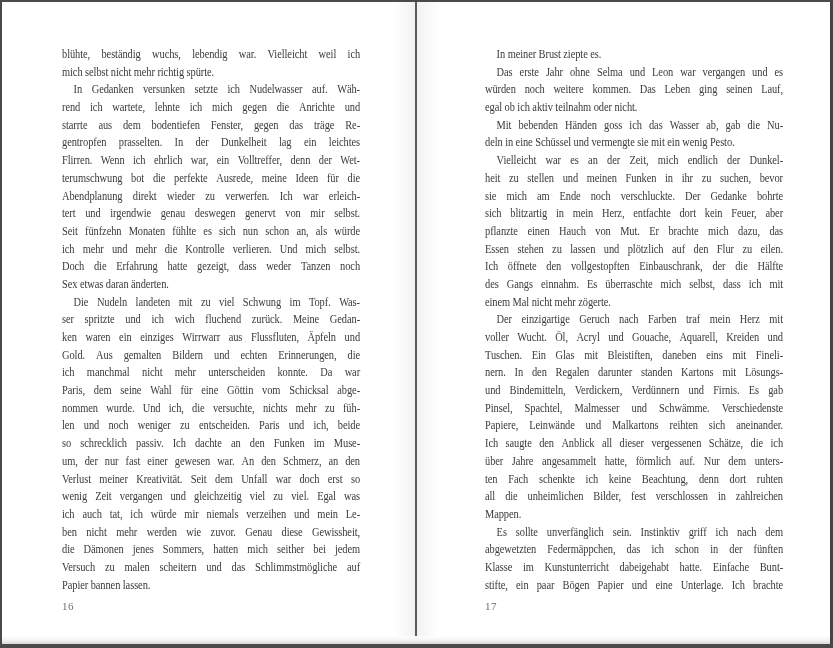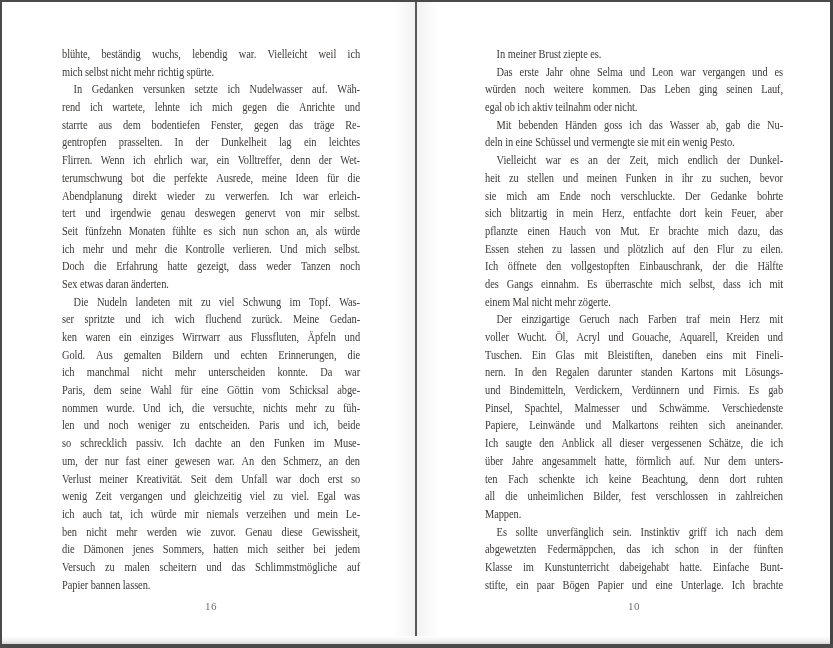--- a/index.html
+++ b/index.html
@@ -32,21 +32,21 @@
   }
   .page.left  .textblock{left:60px;}
   .page.right .textblock{left:68px;}
 
   .paragraph{margin:0;padding:0;}
   .line{display:flex;justify-content:space-between;height:17.7px;white-space:pre;}
   .line.last{display:block;text-align:left;}
   .line.indent{padding-left:14px;}
 
   .pagenum{
-    position:absolute;top:598px;width:298px;text-align:center;
+    position:absolute;top:598px;width:298px;text-align:left;
     font-size:11px;color:#6f6f6f;letter-spacing:0.5px;
   }
   .page.left  .pagenum{left:60px;}
   .page.right .pagenum{left:68px;}
 </style>
 </head>
 <body>
 
 <div class="page left">
   <div class="textblock">
@@ -130,21 +130,21 @@
         <div class="line"><span>all</span><span>die</span><span>unheimlichen</span><span>Bilder,</span><span>fest</span><span>verschlossen</span><span>in</span><span>zahlreichen</span></div>
         <div class="line last">Mappen.</div>
       </div>
       <div class="paragraph">
         <div class="line indent"><span>Es</span><span>sollte</span><span>unverfänglich</span><span>sein.</span><span>Instinktiv</span><span>griff</span><span>ich</span><span>nach</span><span>dem</span></div>
         <div class="line"><span>abgewetzten</span><span>Federmäppchen,</span><span>das</span><span>ich</span><span>schon</span><span>in</span><span>der</span><span>fünften</span></div>
         <div class="line"><span>Klasse</span><span>im</span><span>Kunstunterricht</span><span>dabeigehabt</span><span>hatte.</span><span>Einfache</span><span>Bunt-</span></div>
         <div class="line"><span>stifte,</span><span>ein</span><span>paar</span><span>Bögen</span><span>Papier</span><span>und</span><span>eine</span><span>Unterlage.</span><span>Ich</span><span>brachte</span></div>
       </div>
     </div>
-  <div class="pagenum">10</div>
+  <div class="pagenum">17</div>
 </div>
 
 <div class="gutter-shade-l"></div>
 <div class="gutter-shade-r"></div>
 <div class="gutter-line"></div>
 <div class="bottom-shade"></div>
 <div class="frame-top"></div>
 <div class="frame-left"></div>
 <div class="frame-right"></div>
 <div class="frame-bottom"></div>

